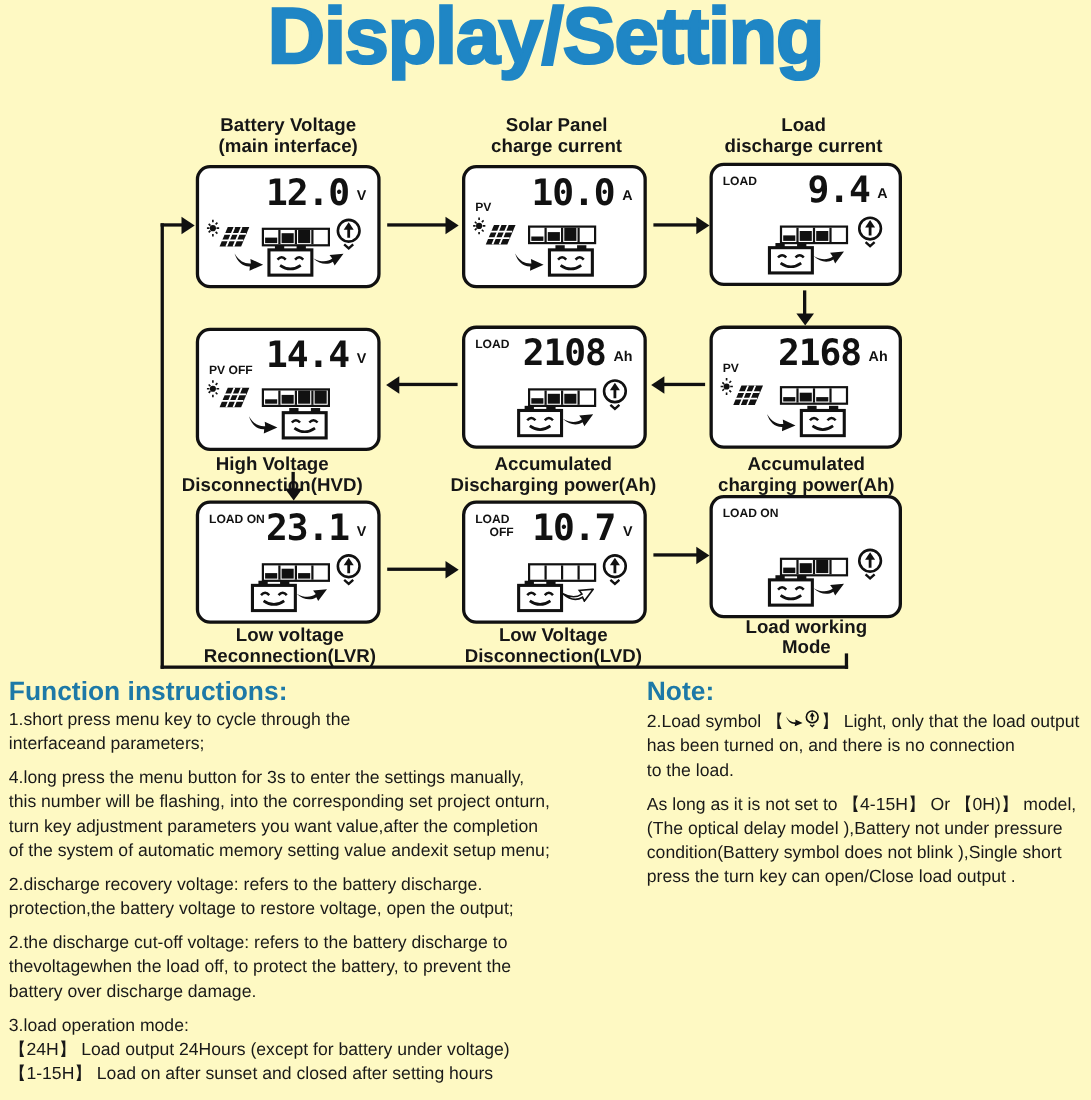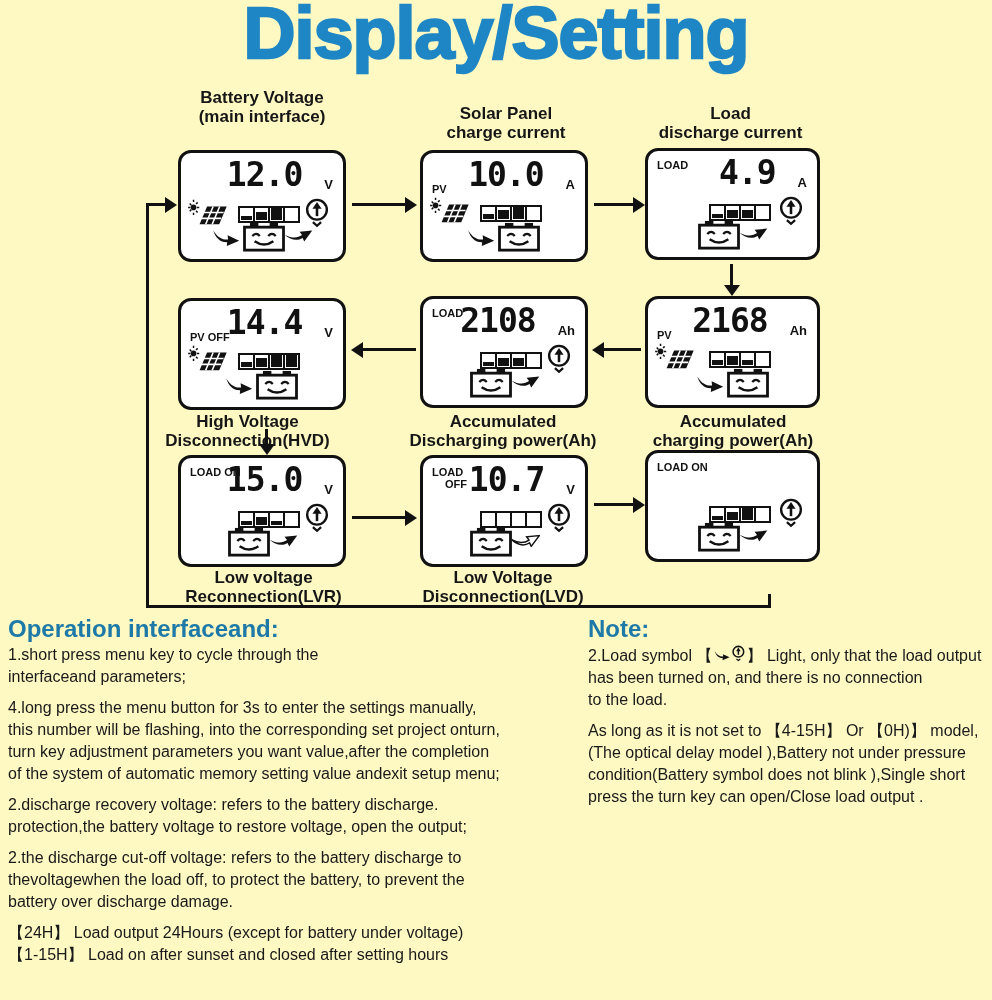--- a/index.html
+++ b/index.html
@@ -8,21 +8,21 @@
         font-family:"Liberation Sans",sans-serif;color:#191919}
 
   
   .title{position:absolute;top:-8px;left:0;width:100%;text-align:center;
          font-size:72px;font-weight:bold;letter-spacing:-1px;color:#1f86c5;
          -webkit-text-stroke:2.4px #1f86c5}
 
   
   .cap{position:absolute;text-align:center;font-size:17px;font-weight:bold;
        line-height:19px;white-space:pre-line;color:#161616}
-  .cap1{left:162px;top:88px;width:200px}
+  .cap1{left:162px;top:104px;width:200px}
   .cap2{left:406px;top:104px;width:200px}
   .cap3{left:628px;top:104px;width:205px}
   .cap4{left:140px;top:412px;width:215px}
   .cap5{left:392px;top:412px;width:222px}
   .cap6{left:624px;top:412px;width:218px}
   .cap7{left:156px;top:568px;width:215px}
   .cap8{left:392px;top:568px;width:222px}
   .cap9{left:624px;top:560px;width:218px}
 
   
@@ -31,21 +31,21 @@
   .s1{left:178px;top:150px}.s2{left:420px;top:150px}.s3{left:645px;top:148px;width:175px}
   .s4{left:178px;top:298px}.s5{left:420px;top:296px}.s6{left:645px;top:296px;width:175px}
   .s7{left:178px;top:455px}.s8{left:420px;top:455px}.s9{left:645px;top:450px;width:175px}
 
   .status{position:absolute;top:8px;left:9px;font-size:11px;font-weight:bold;
           line-height:12px;color:#111;z-index:2}
   .low .status{top:30px}
   .st2{display:block;margin-left:13px}
 
   .readout{position:absolute;top:5px;left:8px;right:10px;display:flex;
-           justify-content:flex-end;align-items:flex-end;gap:22px}
+           justify-content:flex-end;align-items:center;gap:7px}
   .digits{font-family:"DejaVu Sans Mono",monospace;font-weight:bold;font-size:33px;
           line-height:34px;letter-spacing:-1px;color:#111}
   .unit{font-size:13px;font-weight:bold;margin-top:4px;color:#111}
 
   .mid{position:absolute;top:44px;left:0;right:0;height:28px;display:grid;
        grid-template-columns:46px 1fr 32px;align-items:center;padding:0 6px}
   .slotC{display:flex;justify-content:center}
   .gauge{width:62px;height:17px;border:2px solid #111;display:flex;background:#fff}
   .gauge i{flex:1;border-right:2px solid #111;position:relative}
   .gauge i:last-child{border-right:none}
@@ -206,21 +206,21 @@
         </svg>
       <svg width="44" height="30">
           <use href="#sym-batt"></use>
         </svg>
     </div>
   </div>
 
   <div class="screen s3">
     <span class="status"><b>LOAD</b><b class="st2"></b></span>
     <div class="readout">
-      <span class="digits">4.9</span>
+      <span class="digits">9.4</span>
       <span class="unit">A</span>
     </div>
     <div class="mid">
       <span></span>
       <span class="slotC">
           <span class="gauge">
             <i class="l1"></i>
             <i class="l2"></i>
             <i class="l2"></i>
             <i class="l0"></i>
@@ -326,21 +326,21 @@
         </svg>
       <svg width="44" height="30">
           <use href="#sym-batt"></use>
         </svg>
     </div>
   </div>
 
   <div class="screen s7">
     <span class="status"><b>LOAD ON</b><b class="st2"></b></span>
     <div class="readout">
-      <span class="digits">15.0</span>
+      <span class="digits">23.1</span>
       <span class="unit">V</span>
     </div>
     <div class="mid">
       <span></span>
       <span class="slotC">
           <span class="gauge">
             <i class="l1"></i>
             <i class="l2"></i>
             <i class="l1"></i>
             <i class="l0"></i>
@@ -419,47 +419,50 @@
   <div class="cap cap4">High Voltage
 Disconnection(HVD)</div>
   <div class="cap cap5">Accumulated
 Discharging power(Ah)</div>
   <div class="cap cap6">Accumulated
 charging power(Ah)</div>
   <div class="cap cap7">Low voltage
 Reconnection(LVR)</div>
   <div class="cap cap8">Low Voltage
 Disconnection(LVD)</div>
+  <div class="cap cap9">Load working
+Mode</div>
 
   <div class="arr r a0"></div>
   <div class="arr r a1"></div>
   <div class="arr r a2"></div>
   <div class="arr d a3"></div>
   <div class="arr l a4"></div>
   <div class="arr l a5"></div>
   <div class="arr d a6"></div>
   <div class="arr r a7"></div>
   <div class="arr r a8"></div>
   <div class="loopseg loop-s"></div>
   <div class="loopseg loop-b"></div>
   <div class="loopseg loop-l"></div>
 
   <div class="col colL">
-    <div class="head">Operation interfaceand:</div>
+    <div class="head">Function instructions:</div>
     <p>1.short press menu key to cycle through the
 interfaceand parameters;</p>
     <p>4.long press the menu button for 3s to enter the settings manually,
 this number will be flashing, into the corresponding set project onturn,
 turn key adjustment parameters you want value,after the completion
 of the system of automatic memory setting value andexit setup menu;</p>
     <p>2.discharge recovery voltage: refers to the battery discharge.
 protection,the battery voltage to restore voltage, open the output;</p>
     <p>2.the discharge cut-off voltage: refers to the battery discharge to
 thevoltagewhen the load off, to protect the battery, to prevent the
 battery over discharge damage.</p>
+    <p class="tight">3.load operation mode:</p>
     <p class="tight">【24H】 Load output 24Hours (except for battery under voltage)</p>
     <p class="tight">【1-15H】 Load on after sunset and closed after setting hours</p>
 
   </div>
 
   <div class="col colR">
     <div class="head">Note:</div>
     <p><span>2.Load symbol 【</span><svg class="loadsym" width="32" height="20">
           <use href="#sym-loadsym"></use>
         </svg><span>】 Light, only that the load output

